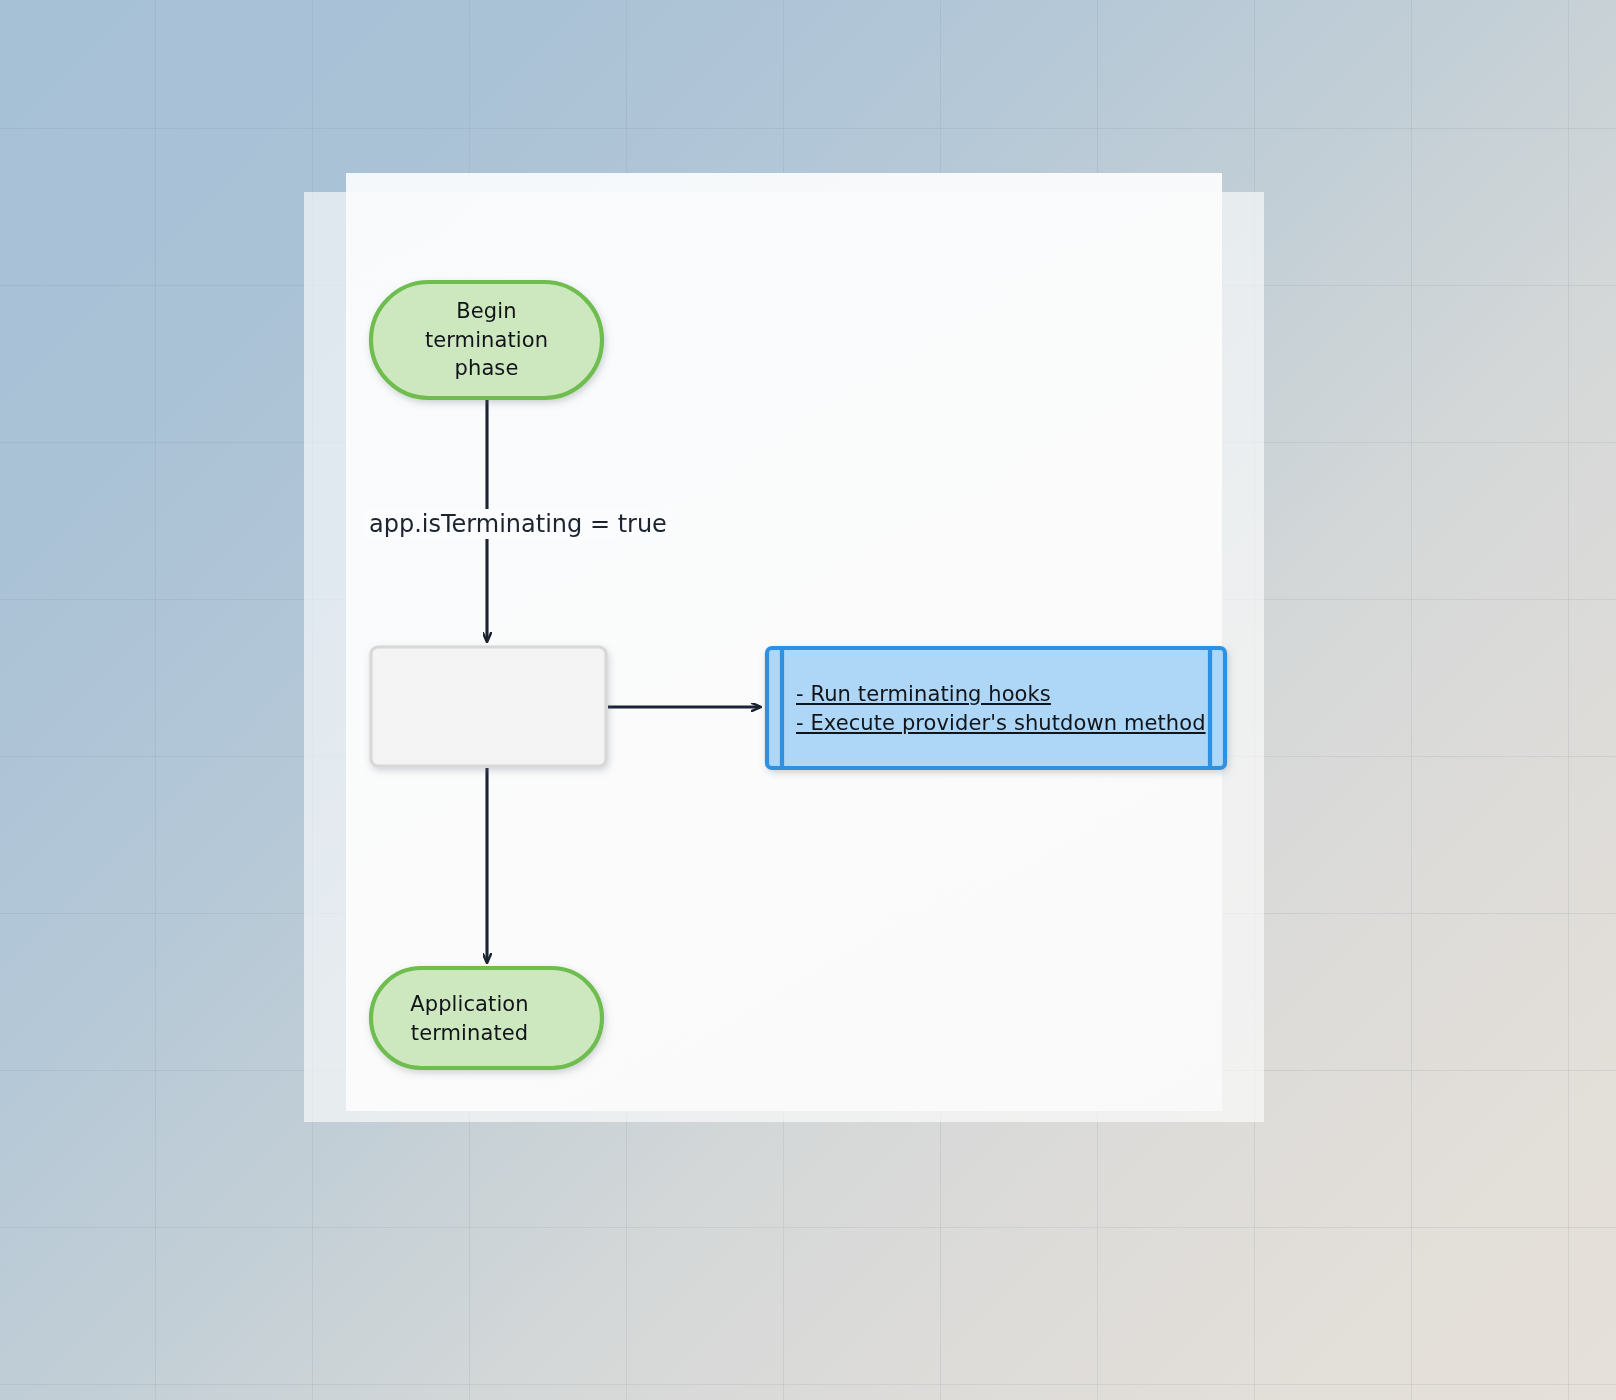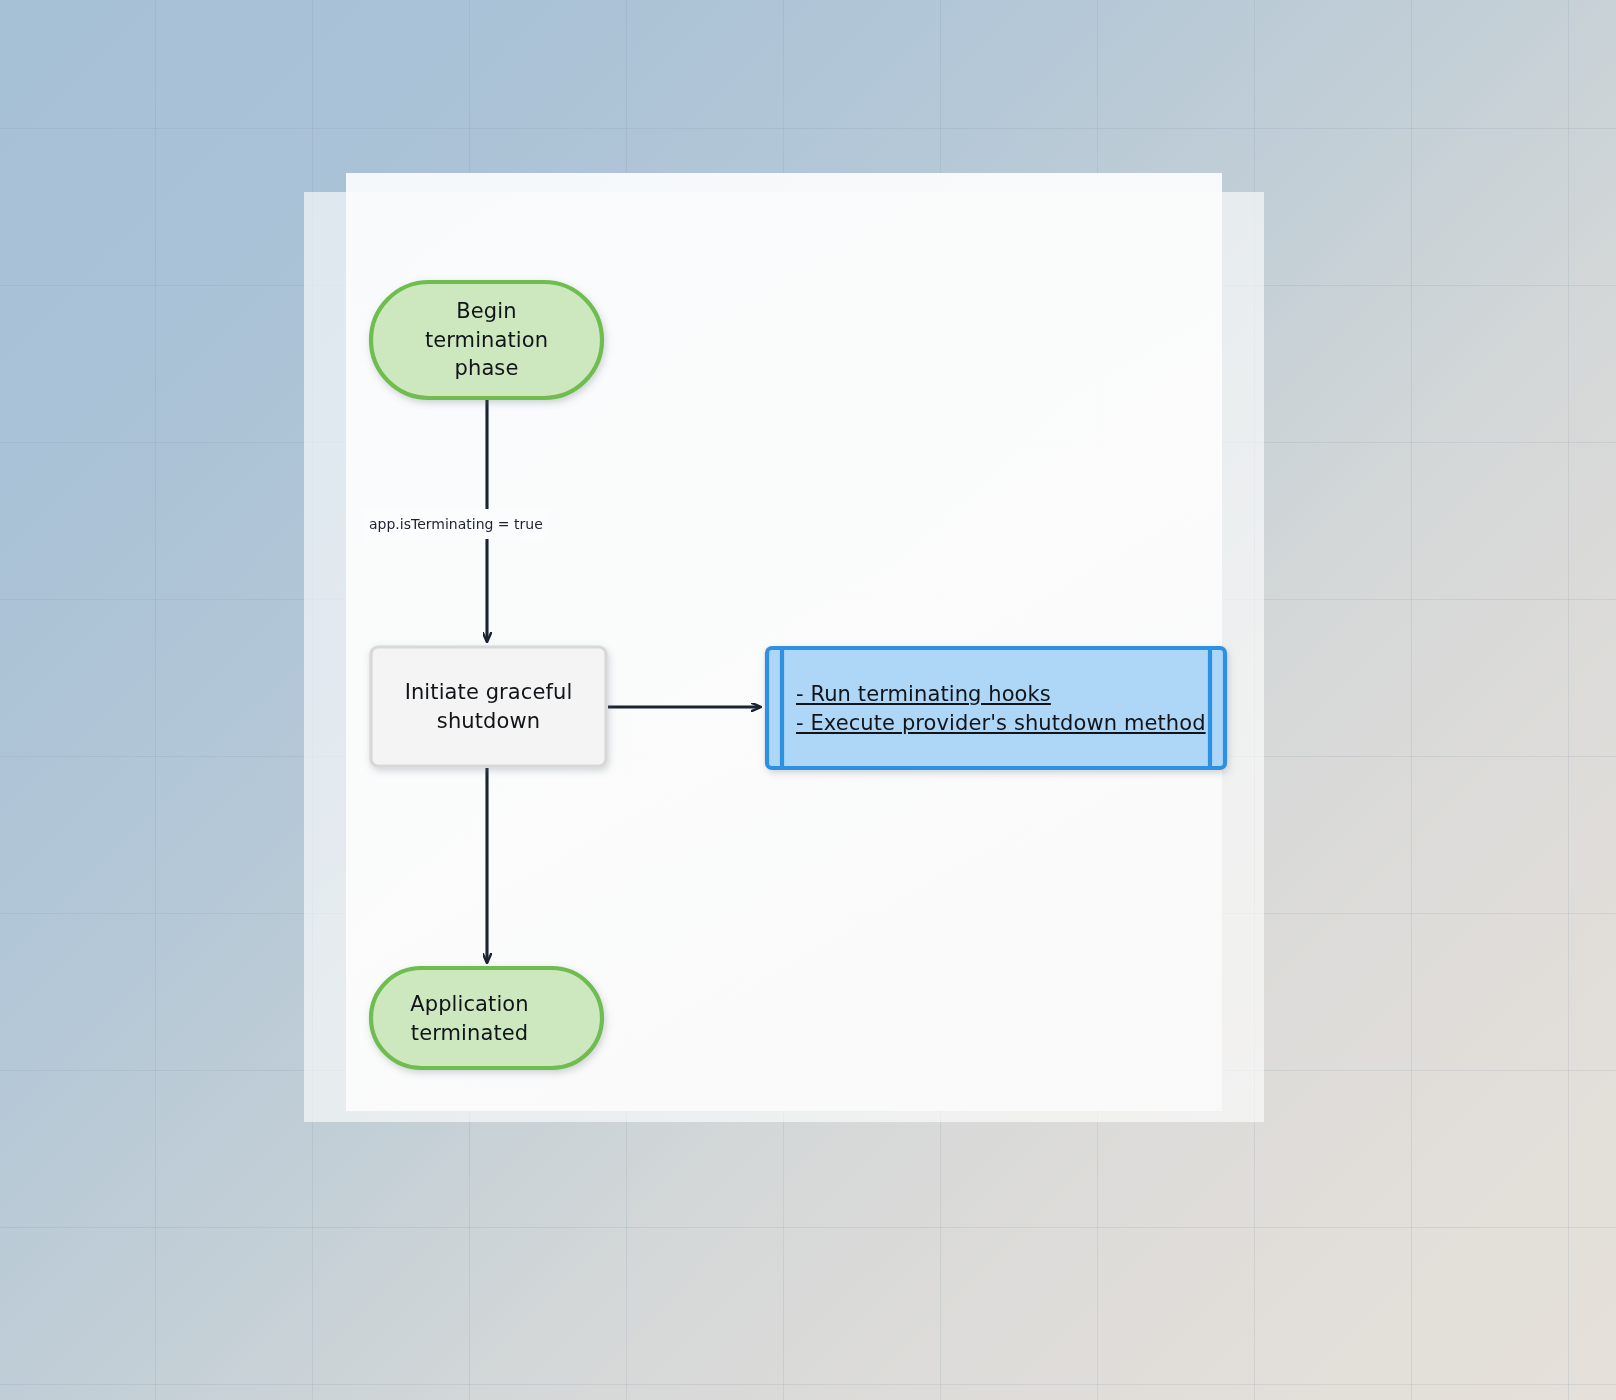--- a/index.html
+++ b/index.html
@@ -82,21 +82,21 @@
     pointer-events: none;
   }
 
   .node-label.left {
     text-align: left;
   }
 
   
   .edge-label {
     position: absolute;
-    font-size: 14px;
+    font-size: 24px;
     line-height: 28px;
     color: #1d2430;
     background: #fbfcfd;
     padding: 1px 6px;
     white-space: nowrap;
   }
 </style>
 </head>
 <body>
 
@@ -152,22 +152,20 @@
       <rect x="371" y="968" width="231" height="100" rx="50" ry="50" fill="#cde8bf" stroke="#6fbd4f" stroke-width="4.2"></rect>
     </g>
   </svg>
 
   <div class="node-label" style="left:371px; top:297px; width:231px;">Begin
 termination
 phase</div>
 
   <div class="edge-label" style="left:363px; top:509px;">app.isTerminating = true</div>
 
-  <div class="node-label" style="left:371px; top:678px; width:235px;">Initiate graceful
-shutdown</div>
 
   <div class="node-label left" style="left:796px; top:680px; width:420px;text-decoration:underline;">- Run terminating hooks
 - Execute provider's shutdown method</div>
 
   <div class="node-label" style="left:354px; top:990px; width:231px;">Application
 terminated</div>
 
 </div>
 
 </body></html>

